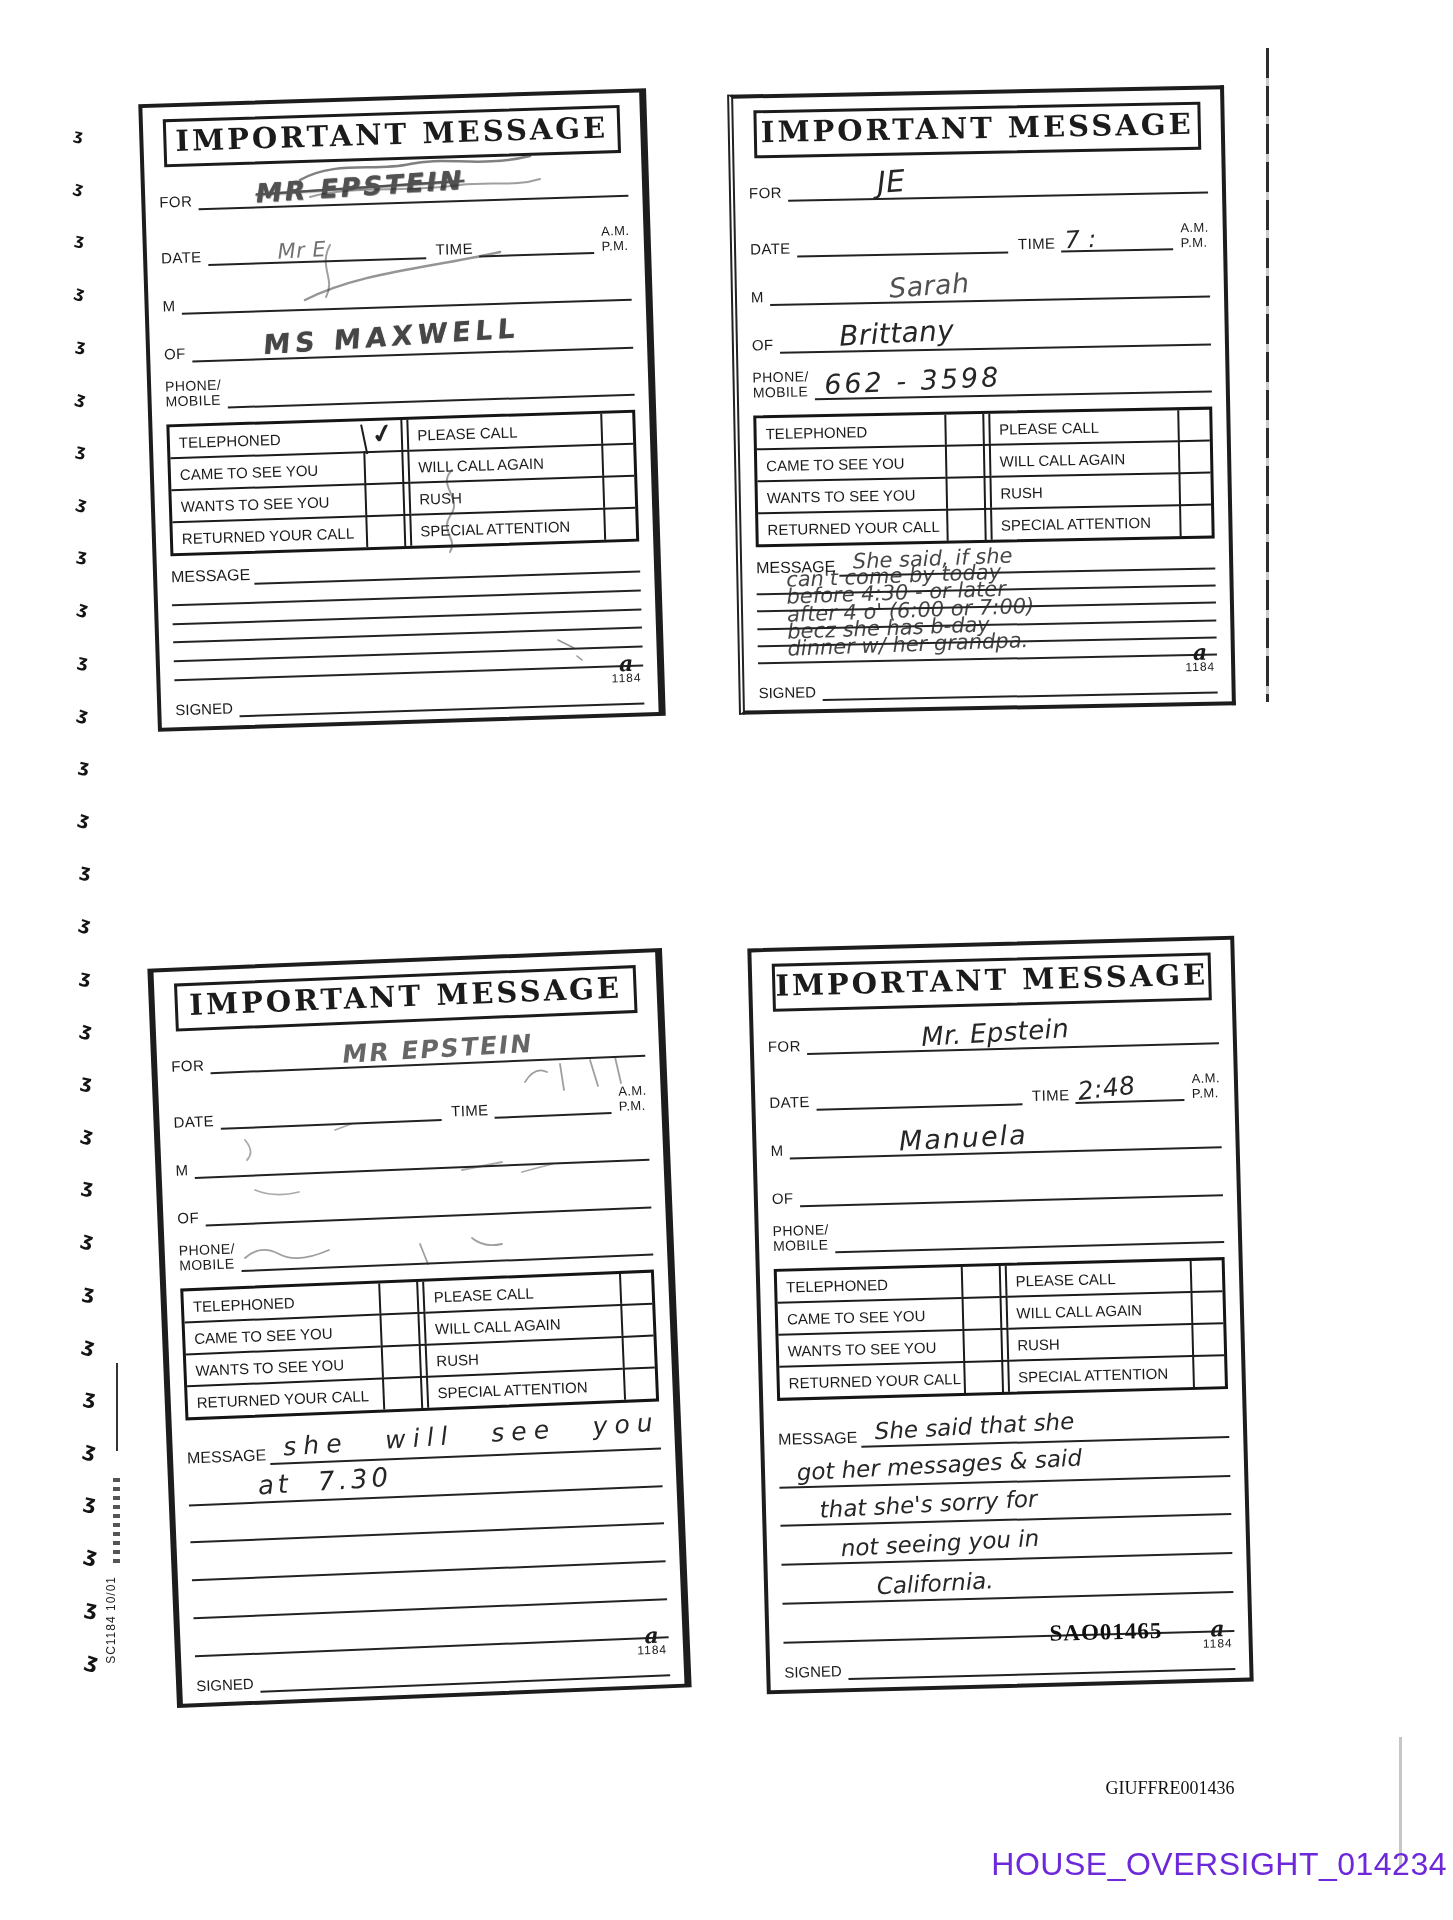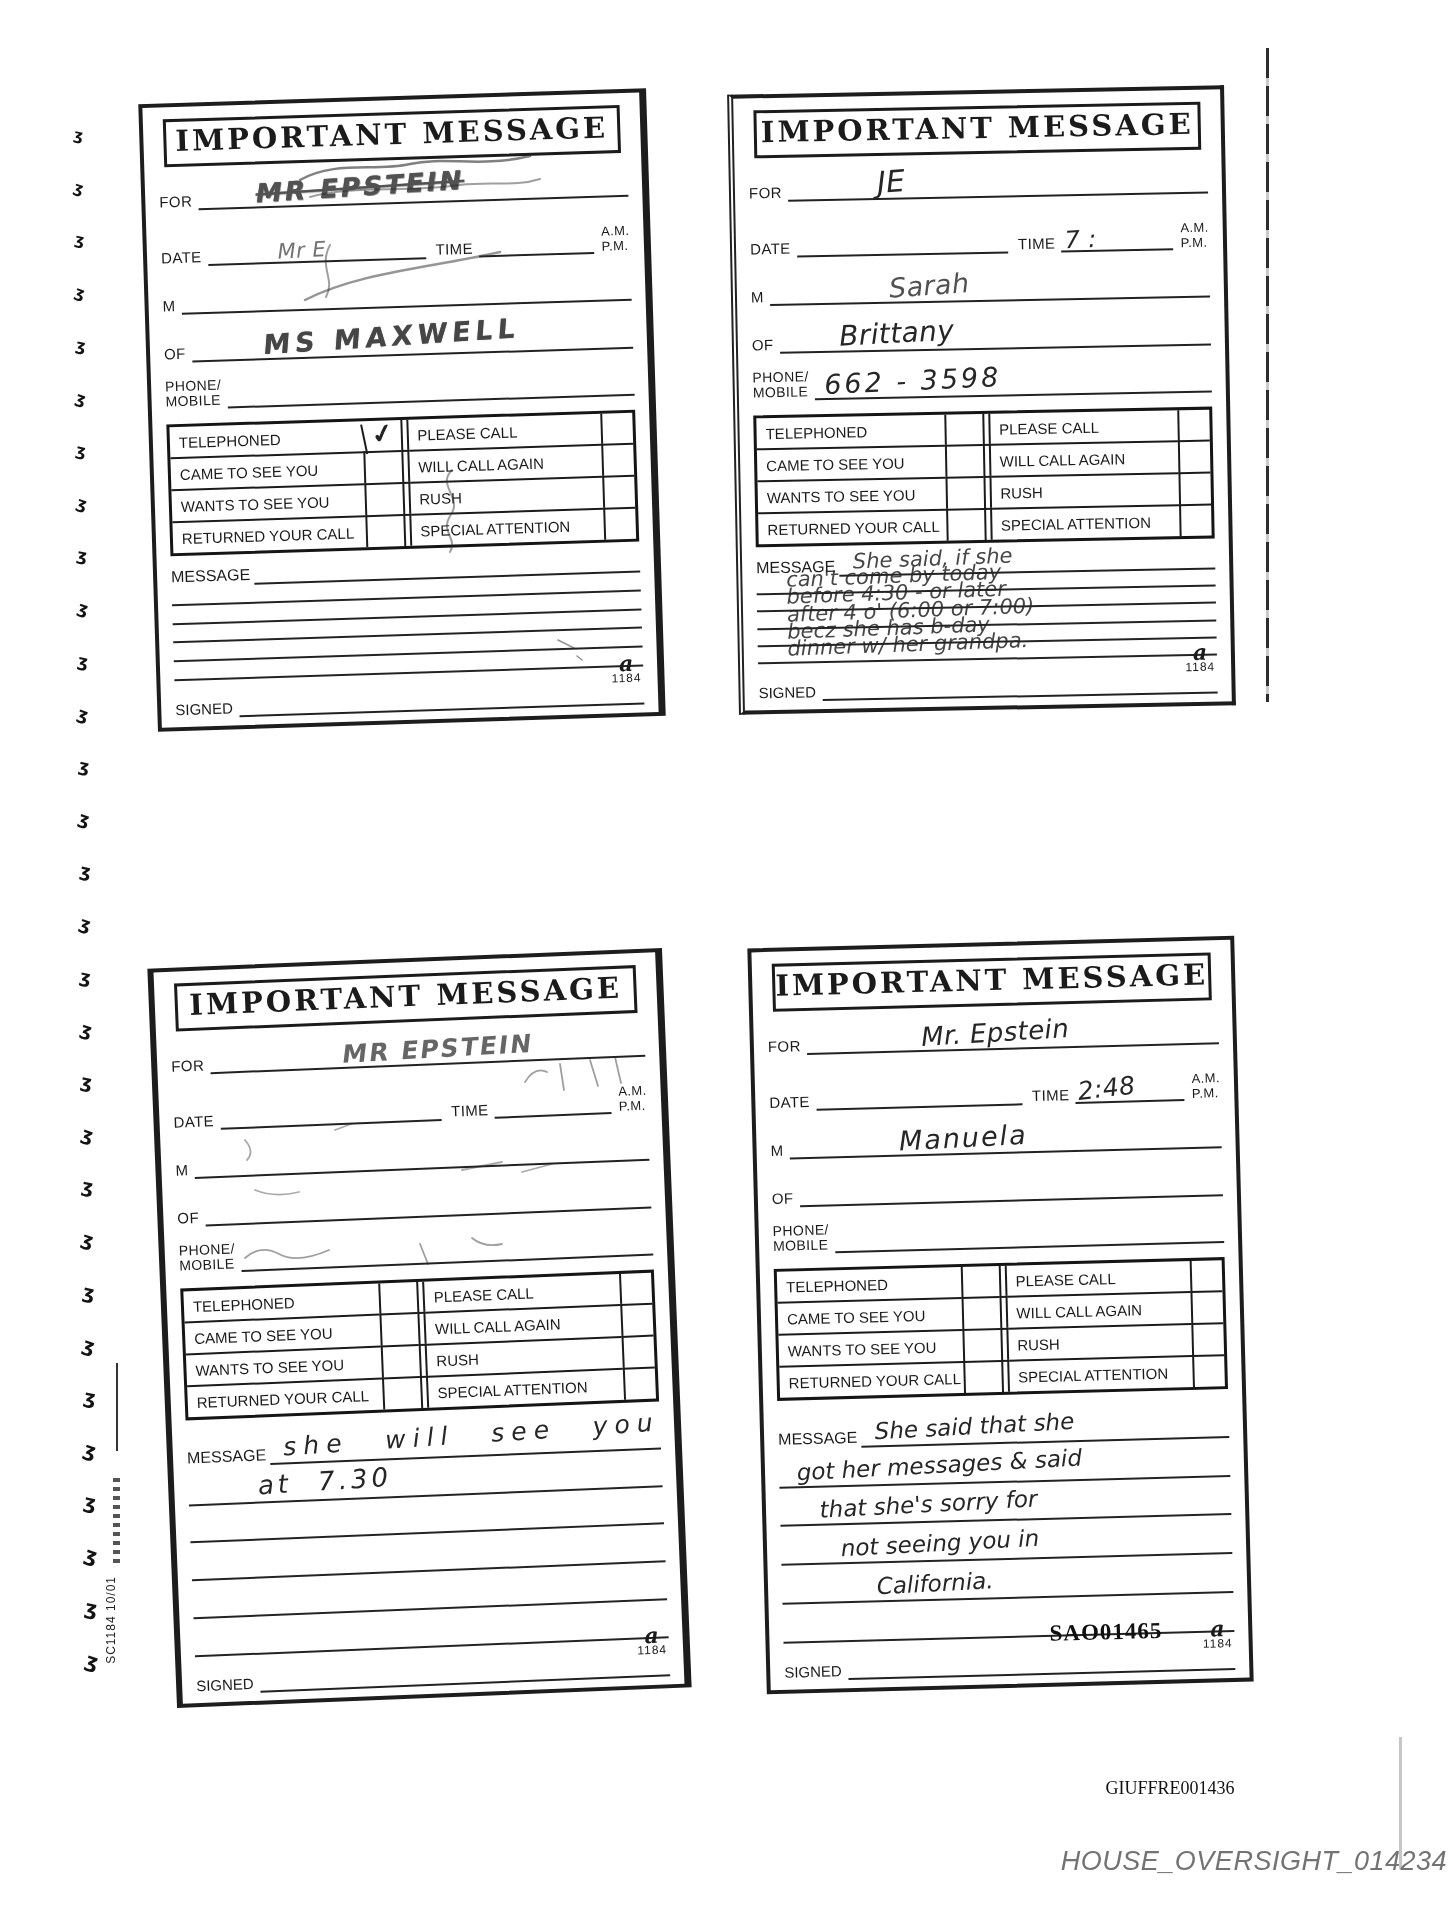--- a/index.html
+++ b/index.html
@@ -91,21 +91,21 @@
   .slip-4 .mline:nth-child(2) .hw{left:18px;}
   .slip-4 .mline:nth-child(3) .hw{left:40px;}
   .slip-4 .mline:nth-child(4) .hw{left:60px;}
   .slip-4 .mline:nth-child(5) .hw{left:95px;}
   .msg-first .hw-msg{left:14px;}
   
   #scribbles{position:absolute;left:0;top:0;pointer-events:none;}
   
   #doc-id{position:absolute;left:1060px;top:1778px;width:220px;text-align:center;
       font-family:"Liberation Serif",serif;font-size:18px;color:#111;}
-  #bates-footer{position:absolute;right:6px;top:1846px;font-size:27px;letter-spacing:.5px;color:#737373;font-style:italic;}
+  #bates-footer{position:absolute;right:6px;top:1846px;font-size:32px;letter-spacing:.5px;color:#6d28d9;}
 </style>
 </head>
 <body>
 
 <div class="page">
   <div id="binding-strip">
       <span class="bmark" style="top: 0px; left: 0px; font-size: 15px; transform: rotate(12deg);">ʒ</span>
       <span class="bmark" style="top: 52.5px; left: 0.4px; font-size: 15.18px; transform: rotate(19deg);">ʒ</span>
       <span class="bmark" style="top: 105px; left: 0.8px; font-size: 15.36px; transform: rotate(12deg);">ʒ</span>
       <span class="bmark" style="top: 157.5px; left: 1.2px; font-size: 15.54px; transform: rotate(19deg);">ʒ</span>

